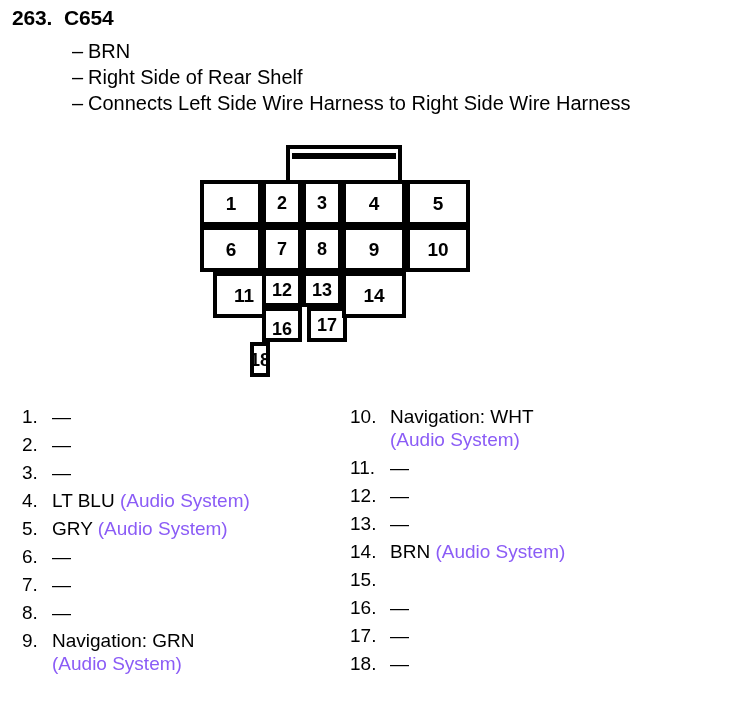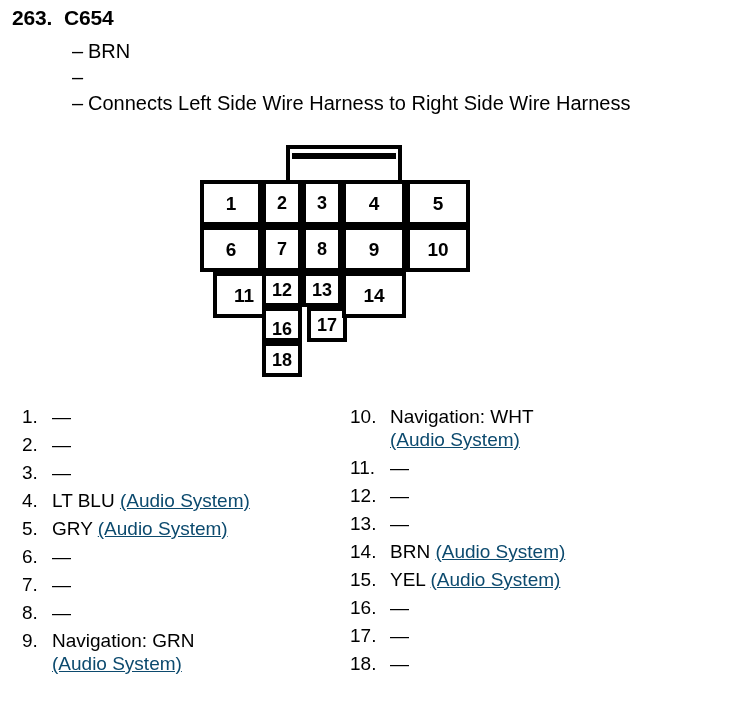--- a/index.html
+++ b/index.html
@@ -109,40 +109,40 @@
     white-space: nowrap;
   }
   #pinlist-left .pin-num  { width: 30px; }
   #pinlist-right .pin-num { width: 40px; }
 
   .pin-body {
     flex: 1 1 auto;
   }
   .pin-line { white-space: nowrap; }
   .pin-sys {
-    color: #0c4a6e;
-    text-decoration: underline;
+    color: #8b5cf6;
   }
   .pin-dash { }
 </style>
 </head>
 <body>
 
 <div id="header">
   <div class="hdr-title-row">
     <span class="hdr-num">263.</span>
     <span class="hdr-name">C654</span>
   </div>
   <div class="hdr-bullets">
       <div class="hdr-bullet">
         <span class="hdr-dash">–</span>
         <span>BRN</span>
       </div>
       <div class="hdr-bullet">
         <span class="hdr-dash">–</span>
+        <span>Right Side of Rear Shelf</span>
       </div>
       <div class="hdr-bullet">
         <span class="hdr-dash">–</span>
         <span>Connects Left Side Wire Harness to Right Side Wire Harness</span>
       </div>
     </div>
 </div>
 
 <div id="connector">
   <div class="latch-outer" style="left: 96px; top: 0px; width: 116px; height: 37px;"></div>
@@ -161,21 +161,21 @@
     </div>
     <div class="cell narrow" style="left: 72px; top: 81px; width: 40px; height: 46px;">
       <span>7</span>
     </div>
     <div class="cell narrow" style="left: 72px; top: 127px; width: 40px; height: 35px;">
       <span>12</span>
     </div>
     <div class="cell narrow" style="left: 72px; top: 162px; width: 40px; height: 35px; align-items: flex-end;">
       <span>16</span>
     </div>
-    <div class="cell narrow" style="left: 72px; top: 197px; width: 40px; height: 35px;">
+    <div class="cell narrow" style="left: 60px; top: 197px; width: 20px; height: 35px;">
       <span>18</span>
     </div>
     <div class="cell narrow" style="left: 112px; top: 35px; width: 40px; height: 46px;">
       <span>3</span>
     </div>
     <div class="cell narrow" style="left: 112px; top: 81px; width: 40px; height: 46px;">
       <span>8</span>
     </div>
     <div class="cell narrow" style="left: 112px; top: 127px; width: 40px; height: 35px;">
       <span>13</span>
@@ -260,21 +260,20 @@
     <div class="pin-row">
       <span class="pin-num">13.</span>
       <span class="pin-body"><span class="pin-dash">—</span></span>
     </div>
     <div class="pin-row">
       <span class="pin-num">14.</span>
       <span class="pin-body"><span>BRN </span><span class="pin-sys">(Audio System)</span></span>
     </div>
     <div class="pin-row">
       <span class="pin-num">15.</span>
-      <span class="pin-body"><span>YEL </span><span class="pin-sys">(Audio System)</span></span>
     </div>
     <div class="pin-row">
       <span class="pin-num">16.</span>
       <span class="pin-body"><span class="pin-dash">—</span></span>
     </div>
     <div class="pin-row">
       <span class="pin-num">17.</span>
       <span class="pin-body"><span class="pin-dash">—</span></span>
     </div>
     <div class="pin-row">

